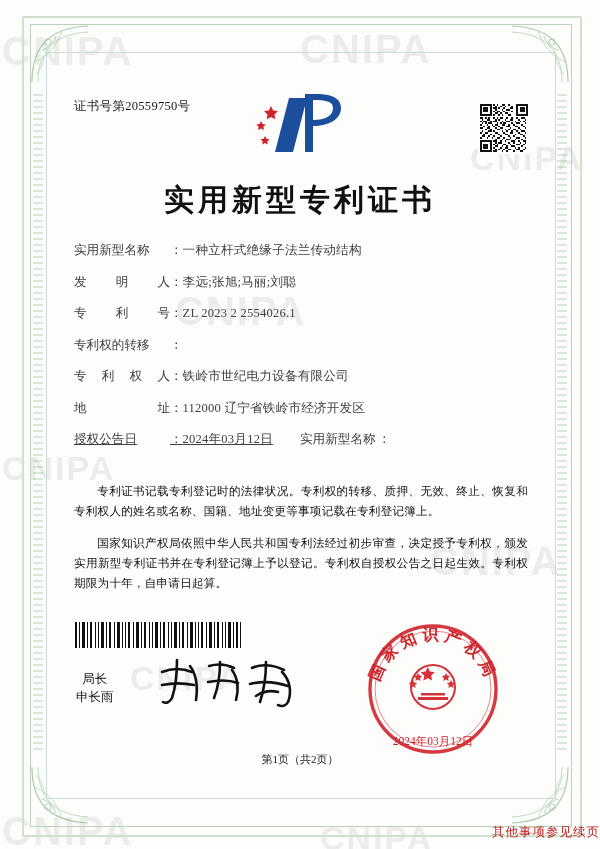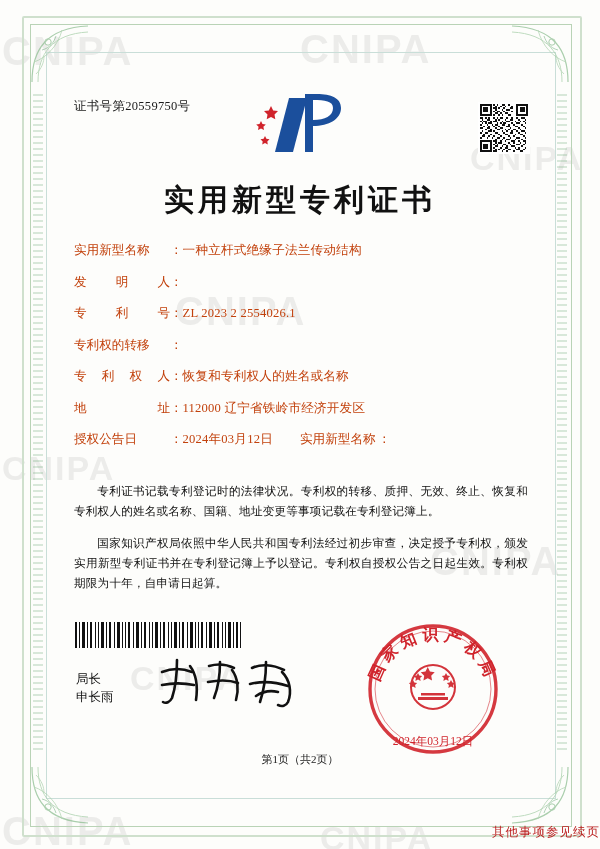--- a/index.html
+++ b/index.html
@@ -131,21 +131,21 @@
   .fields {
     position: absolute;
     left: 28px; right: 24px;
     top: 190px;
   }
   .field-row {
     display: flex;
     align-items: baseline;
     margin-bottom: 14.5px;
     font-size: 12.6px;
-    color: #c2410c;
+    color: #404040;
   }
   .f-label {
     width: 96px;
     flex: 0 0 96px;
     letter-spacing: 0px;
     white-space: nowrap;
   }
   .f-label.spread {
     display: flex;
     justify-content: space-between;
@@ -154,21 +154,21 @@
   .f-colon {
     flex: 0 0 12px;
     text-align: center;
   }
   .f-value {
     flex: 1 1 auto;
     letter-spacing: .2px;
   }
 
   .row-split { display: flex; align-items: baseline; width: 100%; }
-  .split-a { flex: 0 0 226px; display:flex; align-items:center; }
+  .split-a { flex: 0 0 226px; display:flex; align-items:center;text-decoration:underline; }
   .split-b { flex: 1 1 auto; display:flex; align-items:baseline; }
   .split-b .f-label { width: 78px; flex: 0 0 78px; }
 
   .paragraphs {
     position: absolute;
     left: 28px; right: 26px;
     top: 430px;
     font-size: 11.6px;
     line-height: 20px;
     color: #111;
@@ -188,20 +188,21 @@
   }
   .barcode svg { width:100%; height:100%; display:block; }
 
   
   .sig-block {
     position: absolute;
     left: 30px; top: 618px;
     font-size: 12.5px;
     line-height: 18px;
     color: #111;
+    text-align: center;
   }
   .sig-hand {
     position: absolute;
     left: 108px; top: 600px;
     width: 150px; height: 60px;
   }
   .sig-hand svg { width:100%; height:100%; display:block; }
 
   
   .seal {
@@ -512,20 +513,21 @@
           <div class="f-colon">：</div>
           <div class="f-value">一种立杆式绝缘子法兰传动结构</div>
         </div>
         <div class="field-row">
           <div class="f-label spread">
             <span>发</span>
             <span>明</span>
             <span>人</span>
           </div>
           <div class="f-colon">：</div>
+          <div class="f-value">李远;张旭;马丽;刘聪</div>
         </div>
         <div class="field-row">
           <div class="f-label spread">
             <span>专</span>
             <span>利</span>
             <span>号</span>
           </div>
           <div class="f-colon">：</div>
           <div class="f-value">ZL 2023 2 2554026.1</div>
         </div>
@@ -534,21 +536,21 @@
           <div class="f-colon">：</div>
         </div>
         <div class="field-row">
           <div class="f-label spread">
             <span>专</span>
             <span>利</span>
             <span>权</span>
             <span>人</span>
           </div>
           <div class="f-colon">：</div>
-          <div class="f-value">恢复和专利权人的姓名或名称</div>
+          <div class="f-value">铁岭市世纪电力设备有限公司</div>
         </div>
         <div class="field-row">
           <div class="f-label spread">
             <span>地</span>
             <span>址</span>
           </div>
           <div class="f-colon">：</div>
           <div class="f-value">112000 辽宁省铁岭市经济开发区</div>
         </div>
         <div class="field-row">

